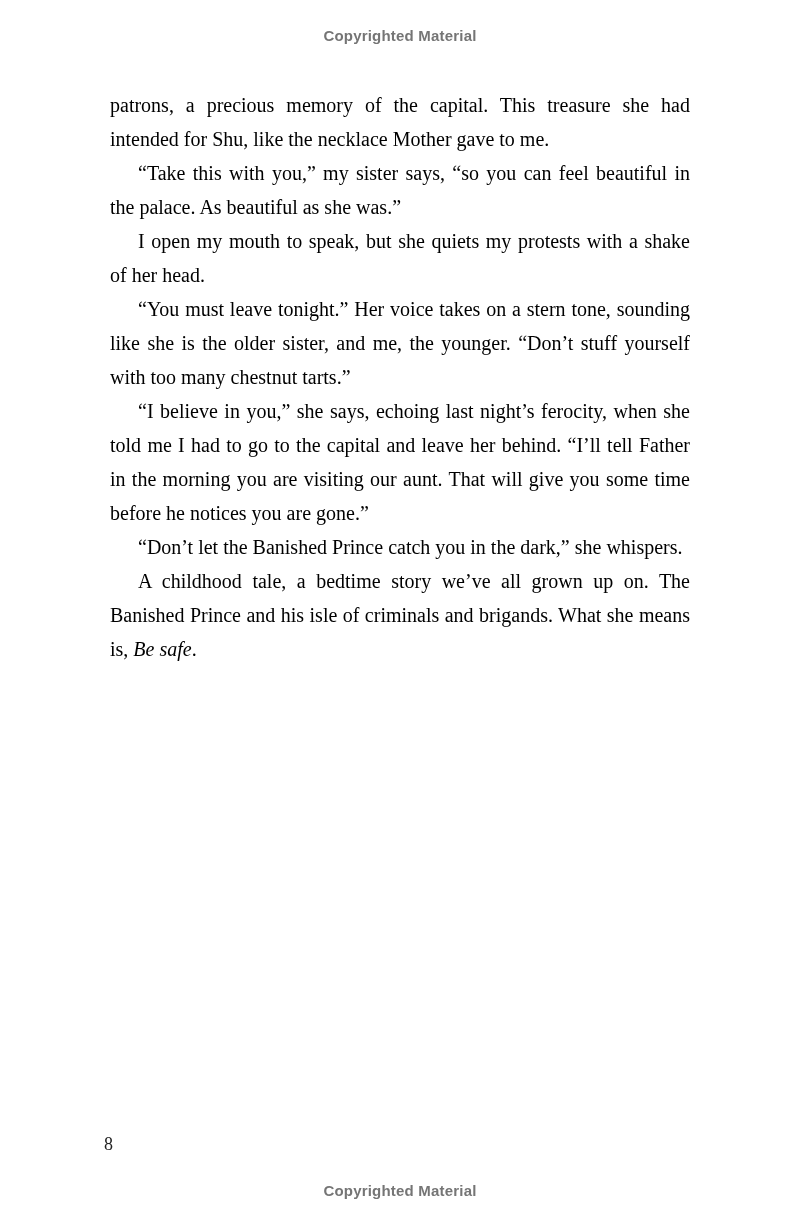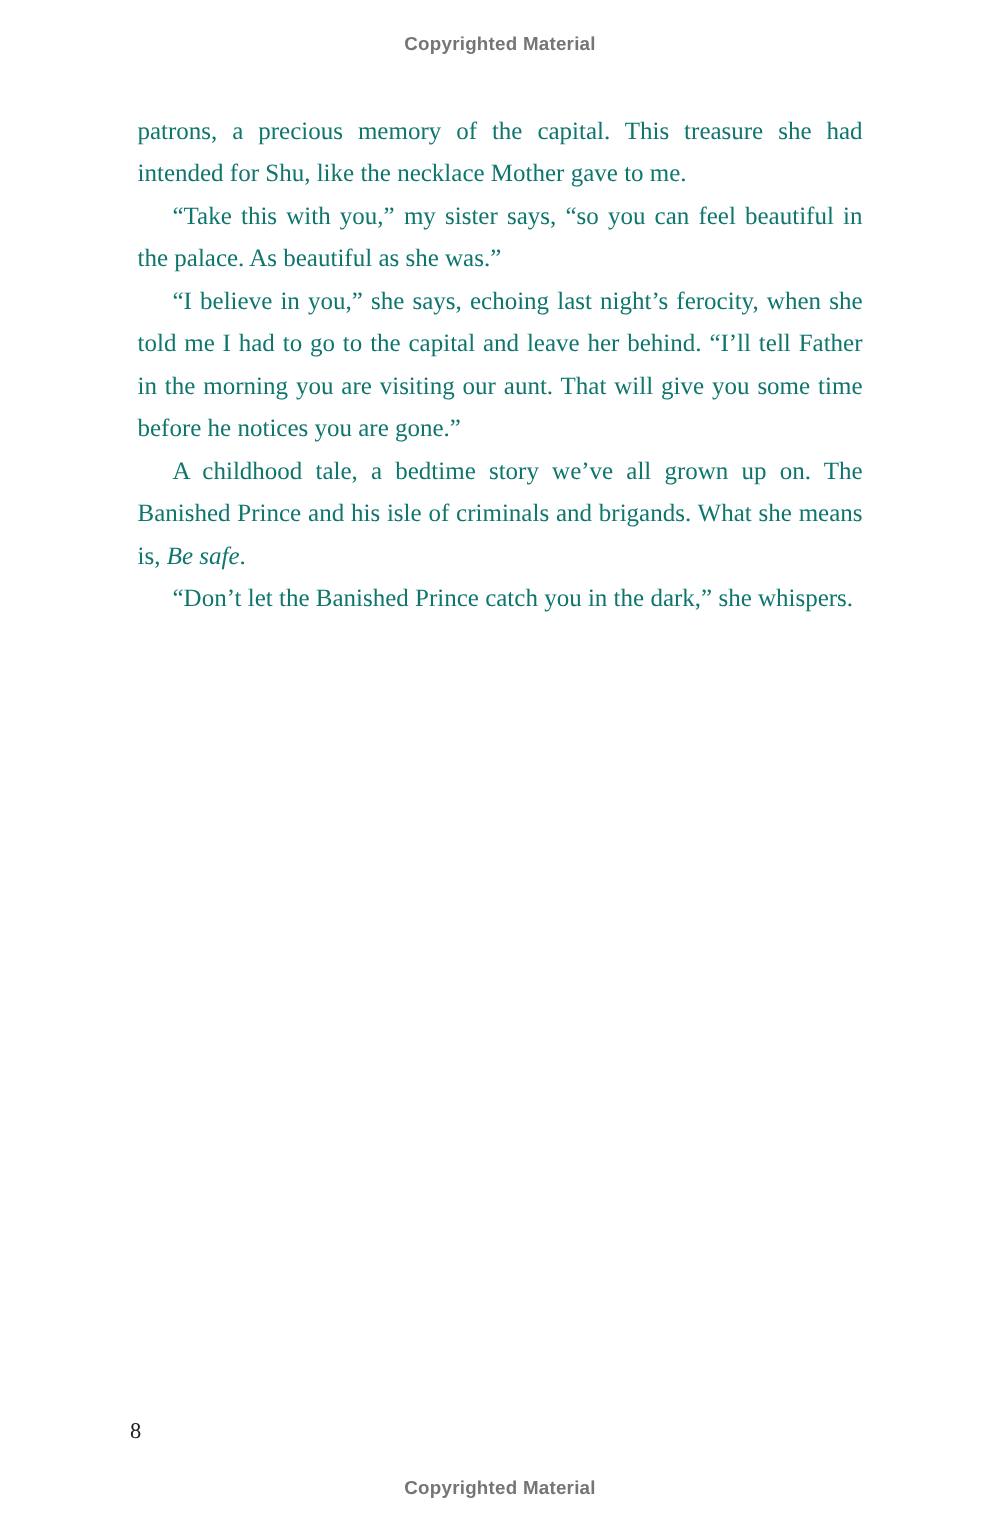--- a/index.html
+++ b/index.html
@@ -28,21 +28,21 @@
   .notice.top    { top: 27px; }
   .notice.bottom { top: 1182px; }
   .text-block {
     position: absolute;
     left: 110px;
     top: 88px;
     width: 580px;
     font-family: "Liberation Serif", serif;
     font-size: 20px;
     line-height: 34px;
-    color: #0f766e;
+    color: #000000;
     text-align: justify;
   }
   .text-block p {
     margin: 0;
     padding: 0;
   }
   .text-block p.indent {
     text-indent: 28px;
   }
   .text-block em {
@@ -60,22 +60,24 @@
 </head>
 <body>
 
 <div class="page">
 
   <div class="notice top">Copyrighted Material</div>
 
   <div class="text-block">
       <p class=""><span>patrons, a precious memory of the capital. This treasure she had intended for Shu, like the necklace Mother gave to me.</span></p>
       <p class="indent"><span>“Take this with you,” my sister says, “so you can feel beautiful in the palace. As beautiful as she was.”</span></p>
+      <p class="indent"><span>I open my mouth to speak, but she quiets my protests with a shake of her head.</span></p>
+      <p class="indent"><span>“You must leave tonight.” Her voice takes on a stern tone, sounding like she is the older sister, and me, the younger. “Don’t stuff yourself with too many chestnut tarts.”</span></p>
       <p class="indent"><span>“I believe in you,” she says, echoing last night’s ferocity, when she told me I had to go to the capital and leave her behind. “I’ll tell Father in the morning you are visiting our aunt. That will give you some time before he notices you are gone.”</span></p>
+      <p class="indent"><span>“Don’t let the Banished Prince catch you in the dark,” she whispers.</span></p>
       <p class="indent"><span>A childhood tale, a bedtime story we’ve all grown up on. The Banished Prince and his isle of criminals and brigands. What she means is, </span><em>Be safe</em><span>.</span></p>
-      <p class="indent"><span>“Don’t let the Banished Prince catch you in the dark,” she whispers.</span></p>
     </div>
 
   <div class="page-number">8</div>
 
   <div class="notice bottom">Copyrighted Material</div>
 
 </div>
 
 </body></html>

